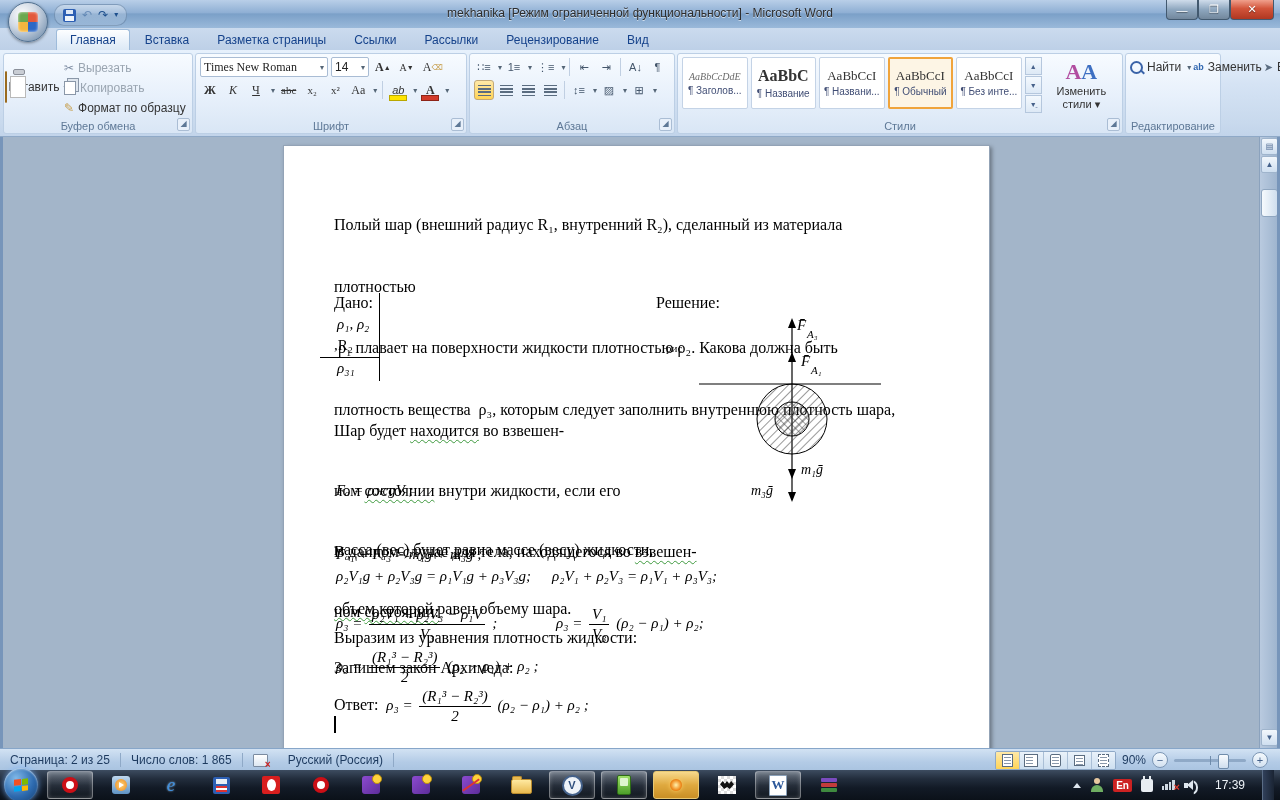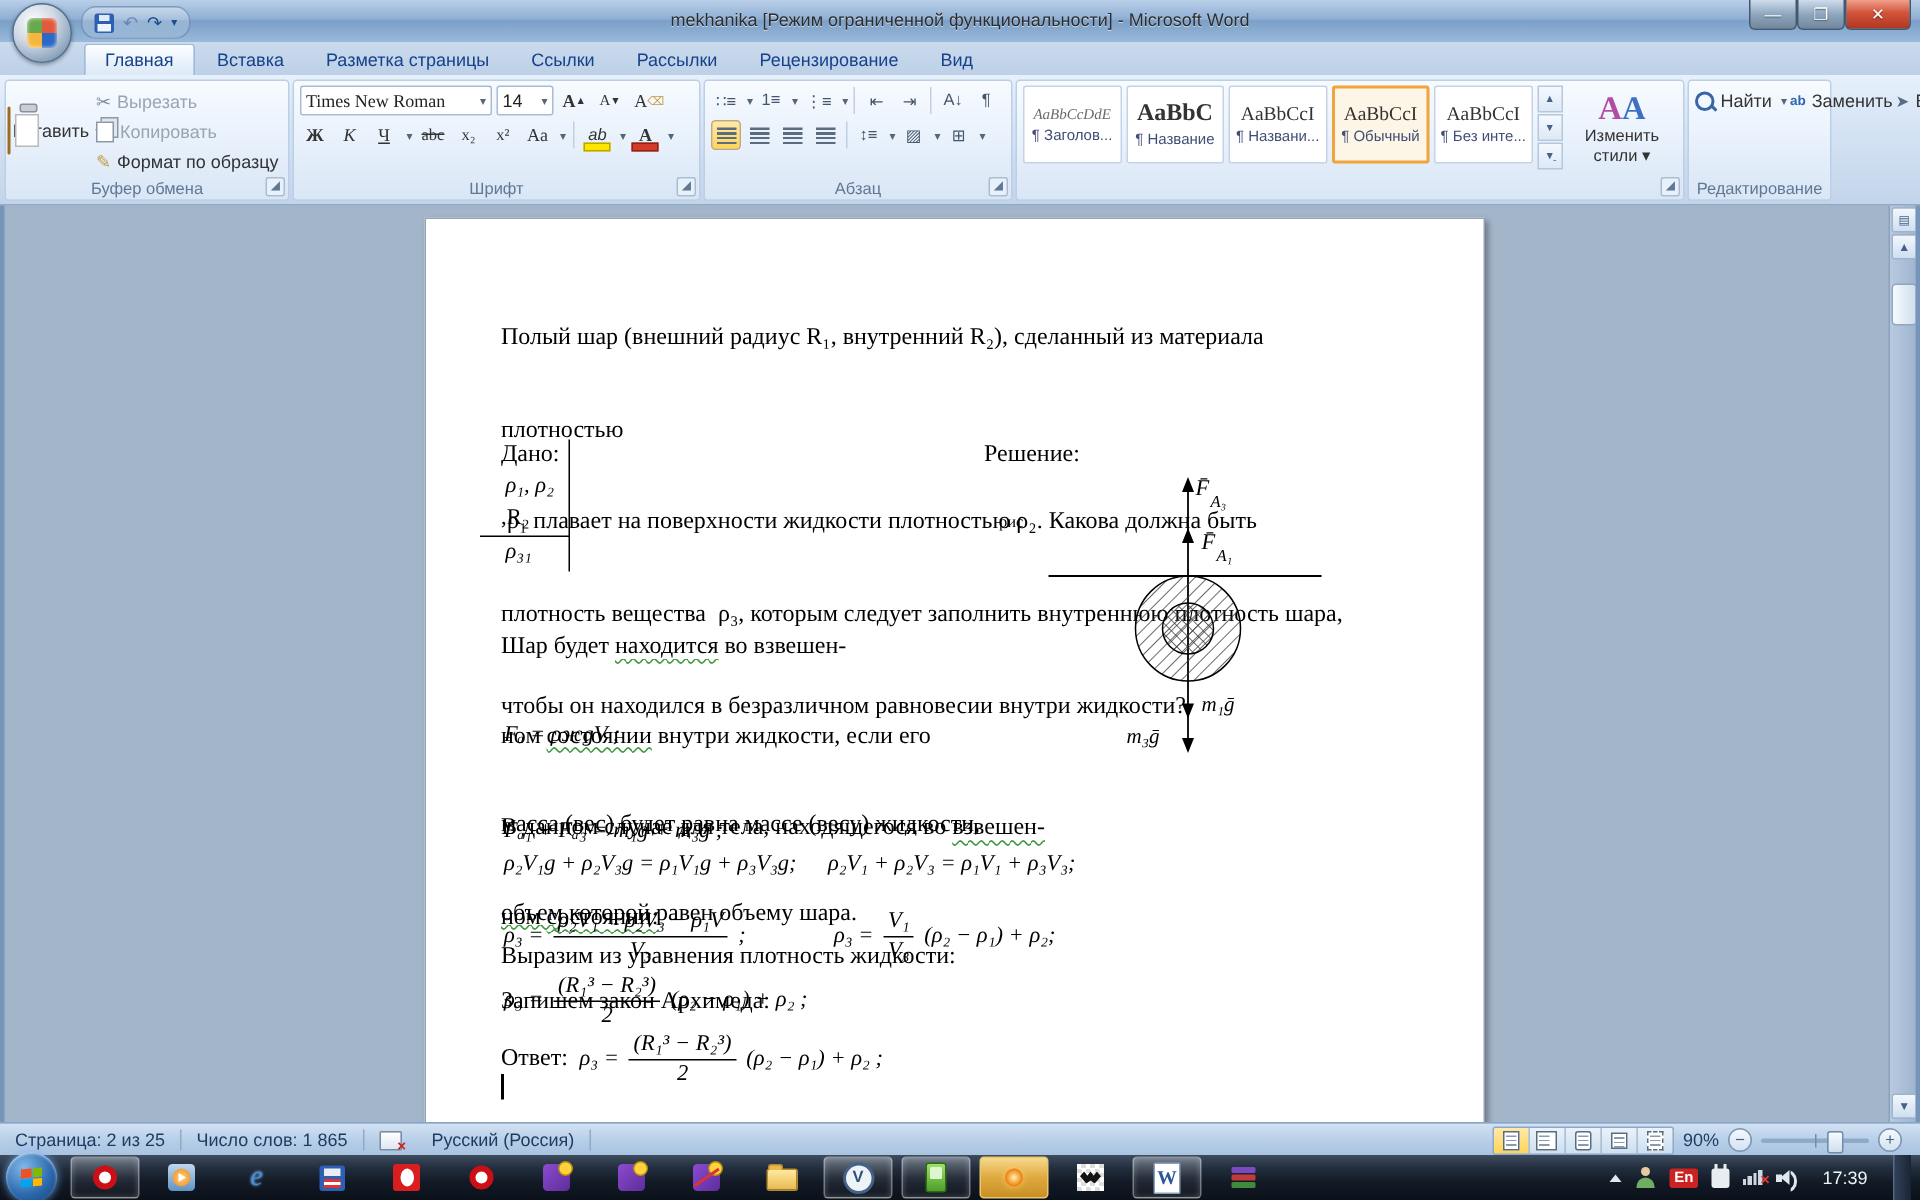--- a/index.html
+++ b/index.html
@@ -391,20 +391,21 @@
     </div>
     <div class="style-arrows">
       <div class="sarr">▲</div>
       <div class="sarr">▼</div>
       <div class="sarr">▼̱</div>
     </div>
     <div class="chgstyles">
       <span class="AA">AA</span>
       <span class="chg-lbl"><span>Изменить стили</span> ▾</span>
     </div>
+    <div class="grouplabel">Стили</div>
     <div class="launcher">◢</div>
   </div>
 
   <div class="group g-edit">
     <div class="smallcmd">
       <span class="ico-lens"></span>
       <span>Найти</span>
         <span class="arrow-dn">▾</span>
     </div>
     <div class="smallcmd">
@@ -421,21 +422,20 @@
 </div>
 
 <div class="docarea">
   <div class="page doc-serif">
 
     <div class="prob">
       <div>Полый шар (внешний радиус R₁, внутренний R₂), сделанный из материала</div>
       <div>плотностью</div>
       <div> ρ₁ плавает на поверхности жидкости плотностью ρ₂. Какова должна быть</div>
       <div>плотность вещества  ρ₃, которым следует заполнить внутреннюю плотность шара,</div>
-      <div>чтобы он находился в безразличном равновесии внутри жидкости?</div>
     </div>
 
     <div class="lbl16" style="left:50px;top:148px">Дано:</div>
     <div class="given-line" style="left:53px;top:170px">ρ₁, ρ₂</div>
     <div class="given-line" style="left:50px;top:191px;font-style:normal">,R₂</div>
     <div class="tbl-v"></div>
     <div class="tbl-h"></div>
     <div class="given-line" style="left:53px;top:214px">ρ₃₁</div>
 
     <div class="lbl16" style="left:372px;top:148px">Решение:</div>

